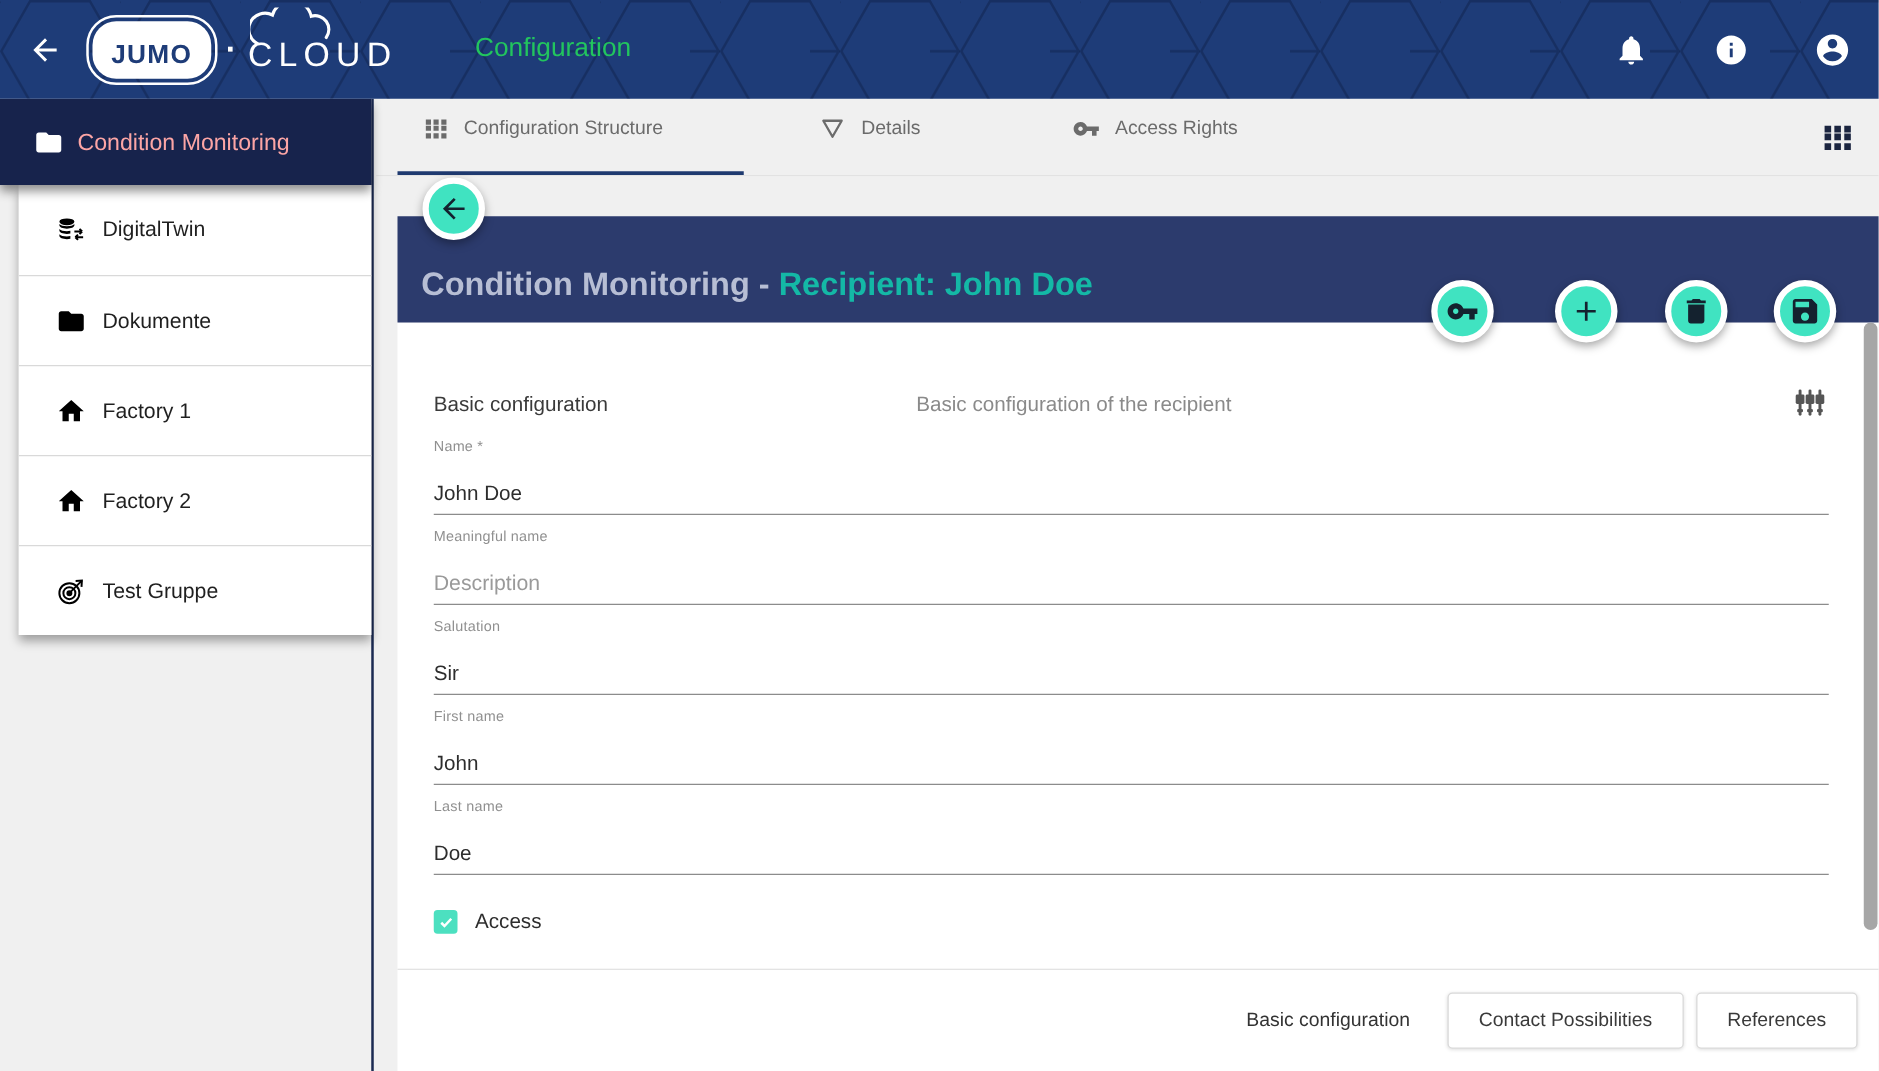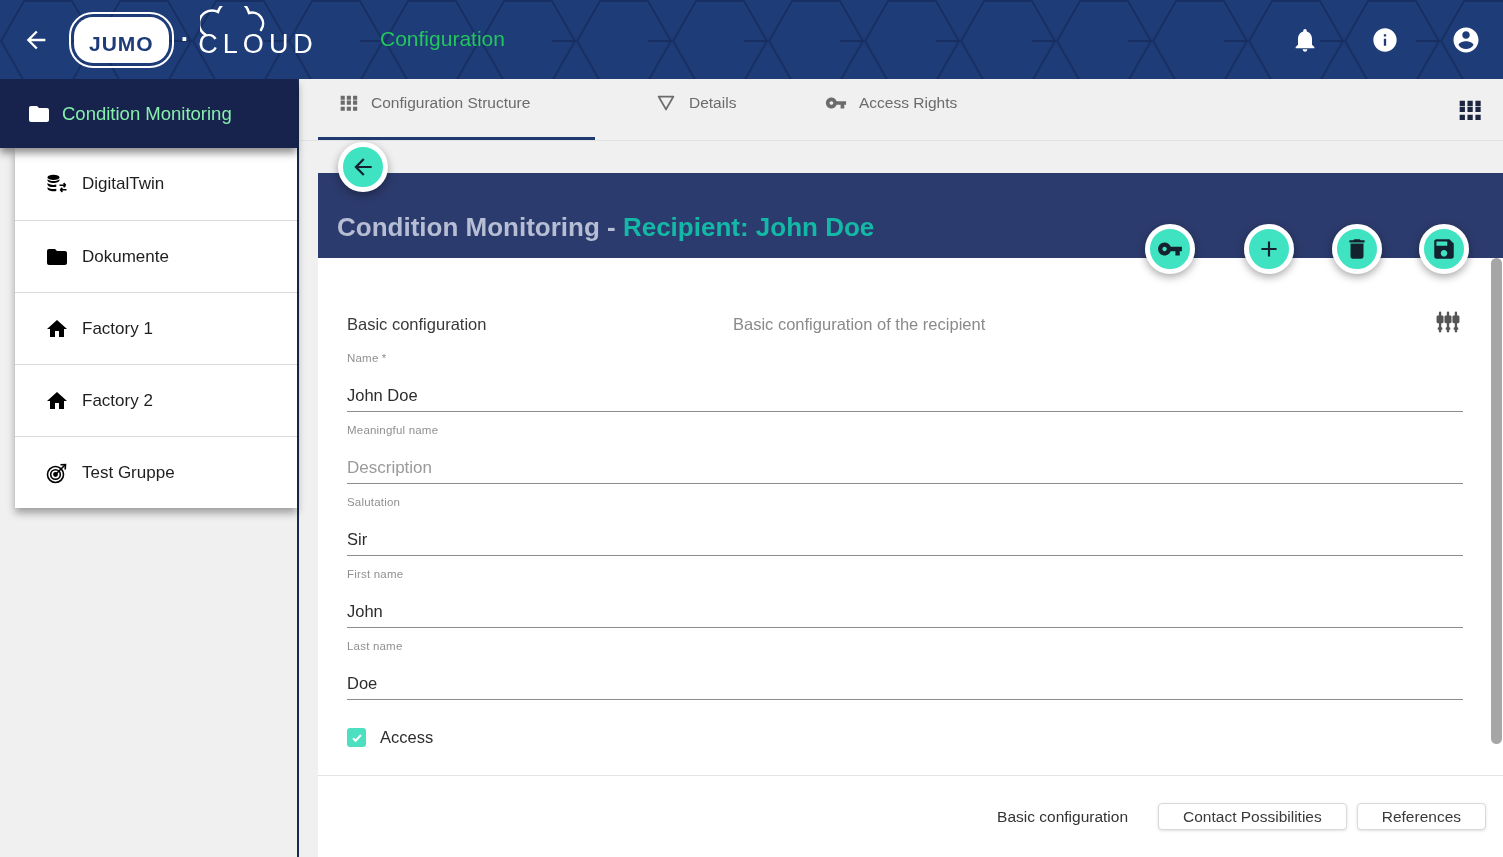--- a/index.html
+++ b/index.html
@@ -23,21 +23,21 @@
                 letter-spacing:5px; padding-top:10px; }
   .cloud-arc { position:absolute; left:2px; top:-13px; pointer-events:none; }
   .tb-title { position:absolute; left:380px; top:27px; color:#22c55e; font-size:21px; font-weight:400; }
   .tb-icons { position:absolute; right:22px; top:0; height:79px; display:flex; align-items:center; gap:52px; }
   .tb-iconbtn { background:none; border:none; cursor:pointer; color:#fff; width:28px; height:28px; }
 
   
   .sidebar { position:absolute; left:0; top:79px; width:299px; height:778px;
              background:#f0f0f0; border-right:2px solid #1b2a52; z-index:20; }
   .sb-header { height:69px; background:#17234c; display:flex; align-items:center;
-               padding-left:27px; gap:11px; color:#86efac;
+               padding-left:27px; gap:11px; color:#fca5a5;
                box-shadow:0 5px 8px rgba(0,0,0,0.45); position:relative; z-index:2; }
   .sb-header .lbl { font-size:18.5px; font-weight:400; }
   .sb-list { list-style:none; margin-left:15px; background:#fff; position:relative; z-index:1;
              box-shadow:0 5px 8px rgba(0,0,0,0.35); }
   .sb-item { height:72px; display:flex; align-items:center; gap:13px; padding-left:30px;
              color:#1f1f1f; cursor:pointer; background:#fff; }
   .sb-item + .sb-item { border-top:1px solid #d9d9d9; }
   .sb-item .lbl { font-size:17px; }
   .sb-ic { width:24px; height:24px; color:#000; flex:0 0 24px; }
 
@@ -45,21 +45,21 @@
   .main { position:absolute; left:301px; top:79px; right:0; bottom:0; background:#f0f0f0; }
 
   
   .tabs { position:relative; height:62px; background:#f0f0f0; border-bottom:1px solid #e2e2e2; }
   .tab { position:absolute; top:0; height:48px; display:flex; align-items:center; gap:12px;
          background:none; border:none; cursor:pointer; color:#6b6b6b; font-size:15.5px;
          font-family:"Liberation Sans",sans-serif; }
   .tab .t-ic { width:22px; height:22px; color:#6b6b6b; }
   .tab-1 { left:36px; }
   .tab-2 { left:354px; }
-  .tab-3 { left:524px; }
+  .tab-3 { left:557px; }
   .tab-underline { position:absolute; left:17px; bottom:0; width:277px; height:3px; background:#1f3a70; }
   .tabs-grid-btn { position:absolute; right:20px; top:17px; width:28px; height:28px;
                    background:none; border:none; cursor:pointer; color:#1b2540; }
 
   
   .content { position:absolute; left:0; top:62px; right:0; bottom:0; background:#f0f0f0; }
 
   .fab { position:absolute; width:50px; height:50px; border-radius:50%;
          background:#40e3c1; border:5px solid #fff; cursor:pointer;
          box-shadow:0 3px 8px rgba(0,0,0,0.35); display:flex; align-items:center; justify-content:center;
@@ -93,21 +93,21 @@
   .cb-row { position:absolute; left:29px; top:470px; display:flex; align-items:center; gap:14px; cursor:pointer; }
   .cb-box { width:19px; height:19px; border-radius:3px; background:#4ce0c0;
             display:flex; align-items:center; justify-content:center; }
   .cb-lbl { font-size:16.5px; color:#2d2d2d; }
 
   
   .card-footer { position:absolute; left:17px; right:0; top:634px; height:82px; background:#fff;
                  border-top:1px solid #e3e3e3; display:flex; align-items:center;
                  justify-content:flex-end; padding-right:17px; gap:10px; }
   .footer-current { font-size:15.5px; color:#333; margin-right:20px; }
-  .footer-btn { height:27px; padding:0 24px; background:#fff; border:1px solid #d9d9d9;
+  .footer-btn { height:45px; padding:0 24px; background:#fff; border:1px solid #d9d9d9;
                 border-radius:4px; font-size:15.5px; color:#3a3a3a; cursor:pointer;
                 box-shadow:0 1px 3px rgba(0,0,0,0.12); font-family:"Liberation Sans",sans-serif; }
 
   .scroll-thumb { position:absolute; right:1px; top:117px; width:11px; height:486px;
                   background:#a6a6a6; border-radius:6px; cursor:pointer; z-index:8; }
 
   .ic { display:block; width:100%; height:100%; }
 </style>
 </head>
 <body>

